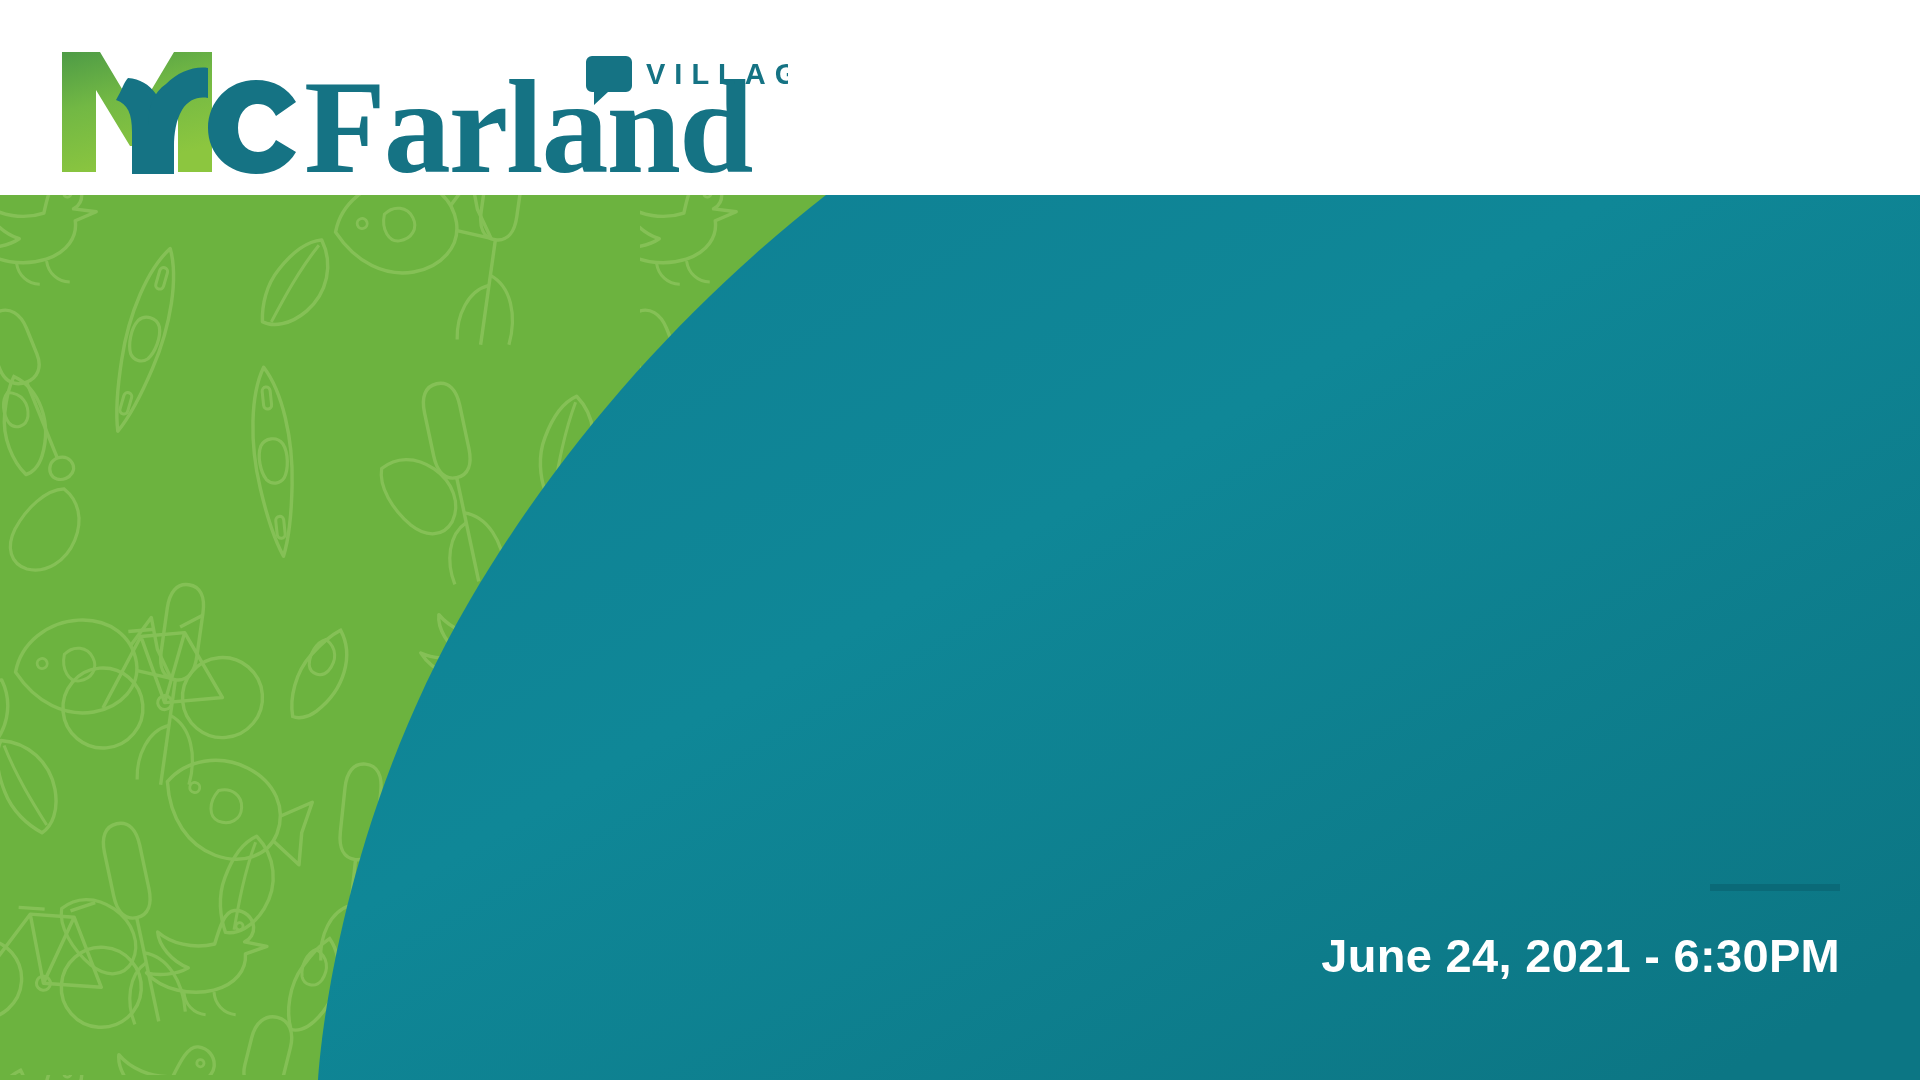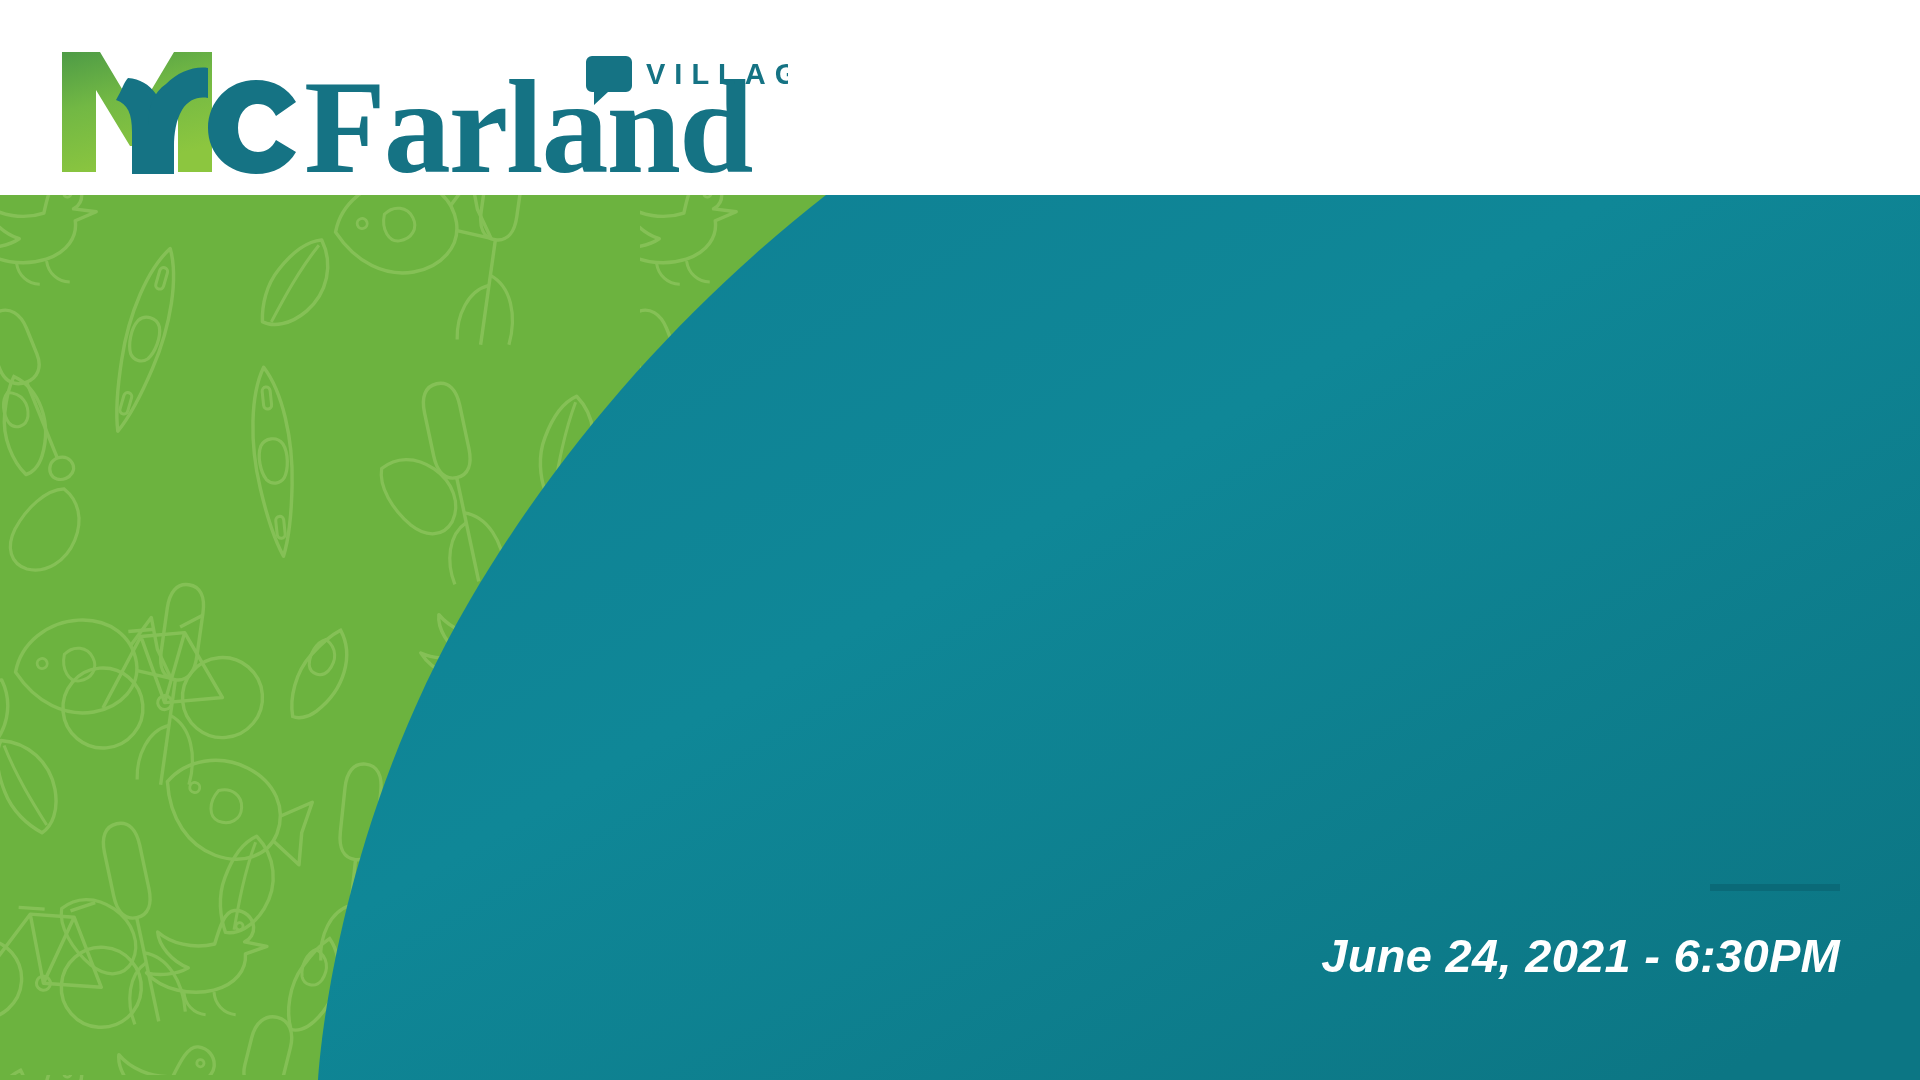--- a/index.html
+++ b/index.html
@@ -69,21 +69,20 @@
     right:80px; top:928px;
     width:900px;
     text-align:right;
     color:#ffffff;
     font-family:"Liberation Sans", sans-serif;
     font-weight:700;
     font-size:47px;
     letter-spacing:0.3px;
     white-space:nowrap;
     z-index:30;
-    font-style:italic;
   }
 </style>
 </head>
 <body>
 
 <div id="stage">
 
   <div class="green-block"></div>
 
   <svg class="pattern-block" viewBox="0 0 1920 885" preserveAspectRatio="xMinYMin slice" aria-hidden="true">

